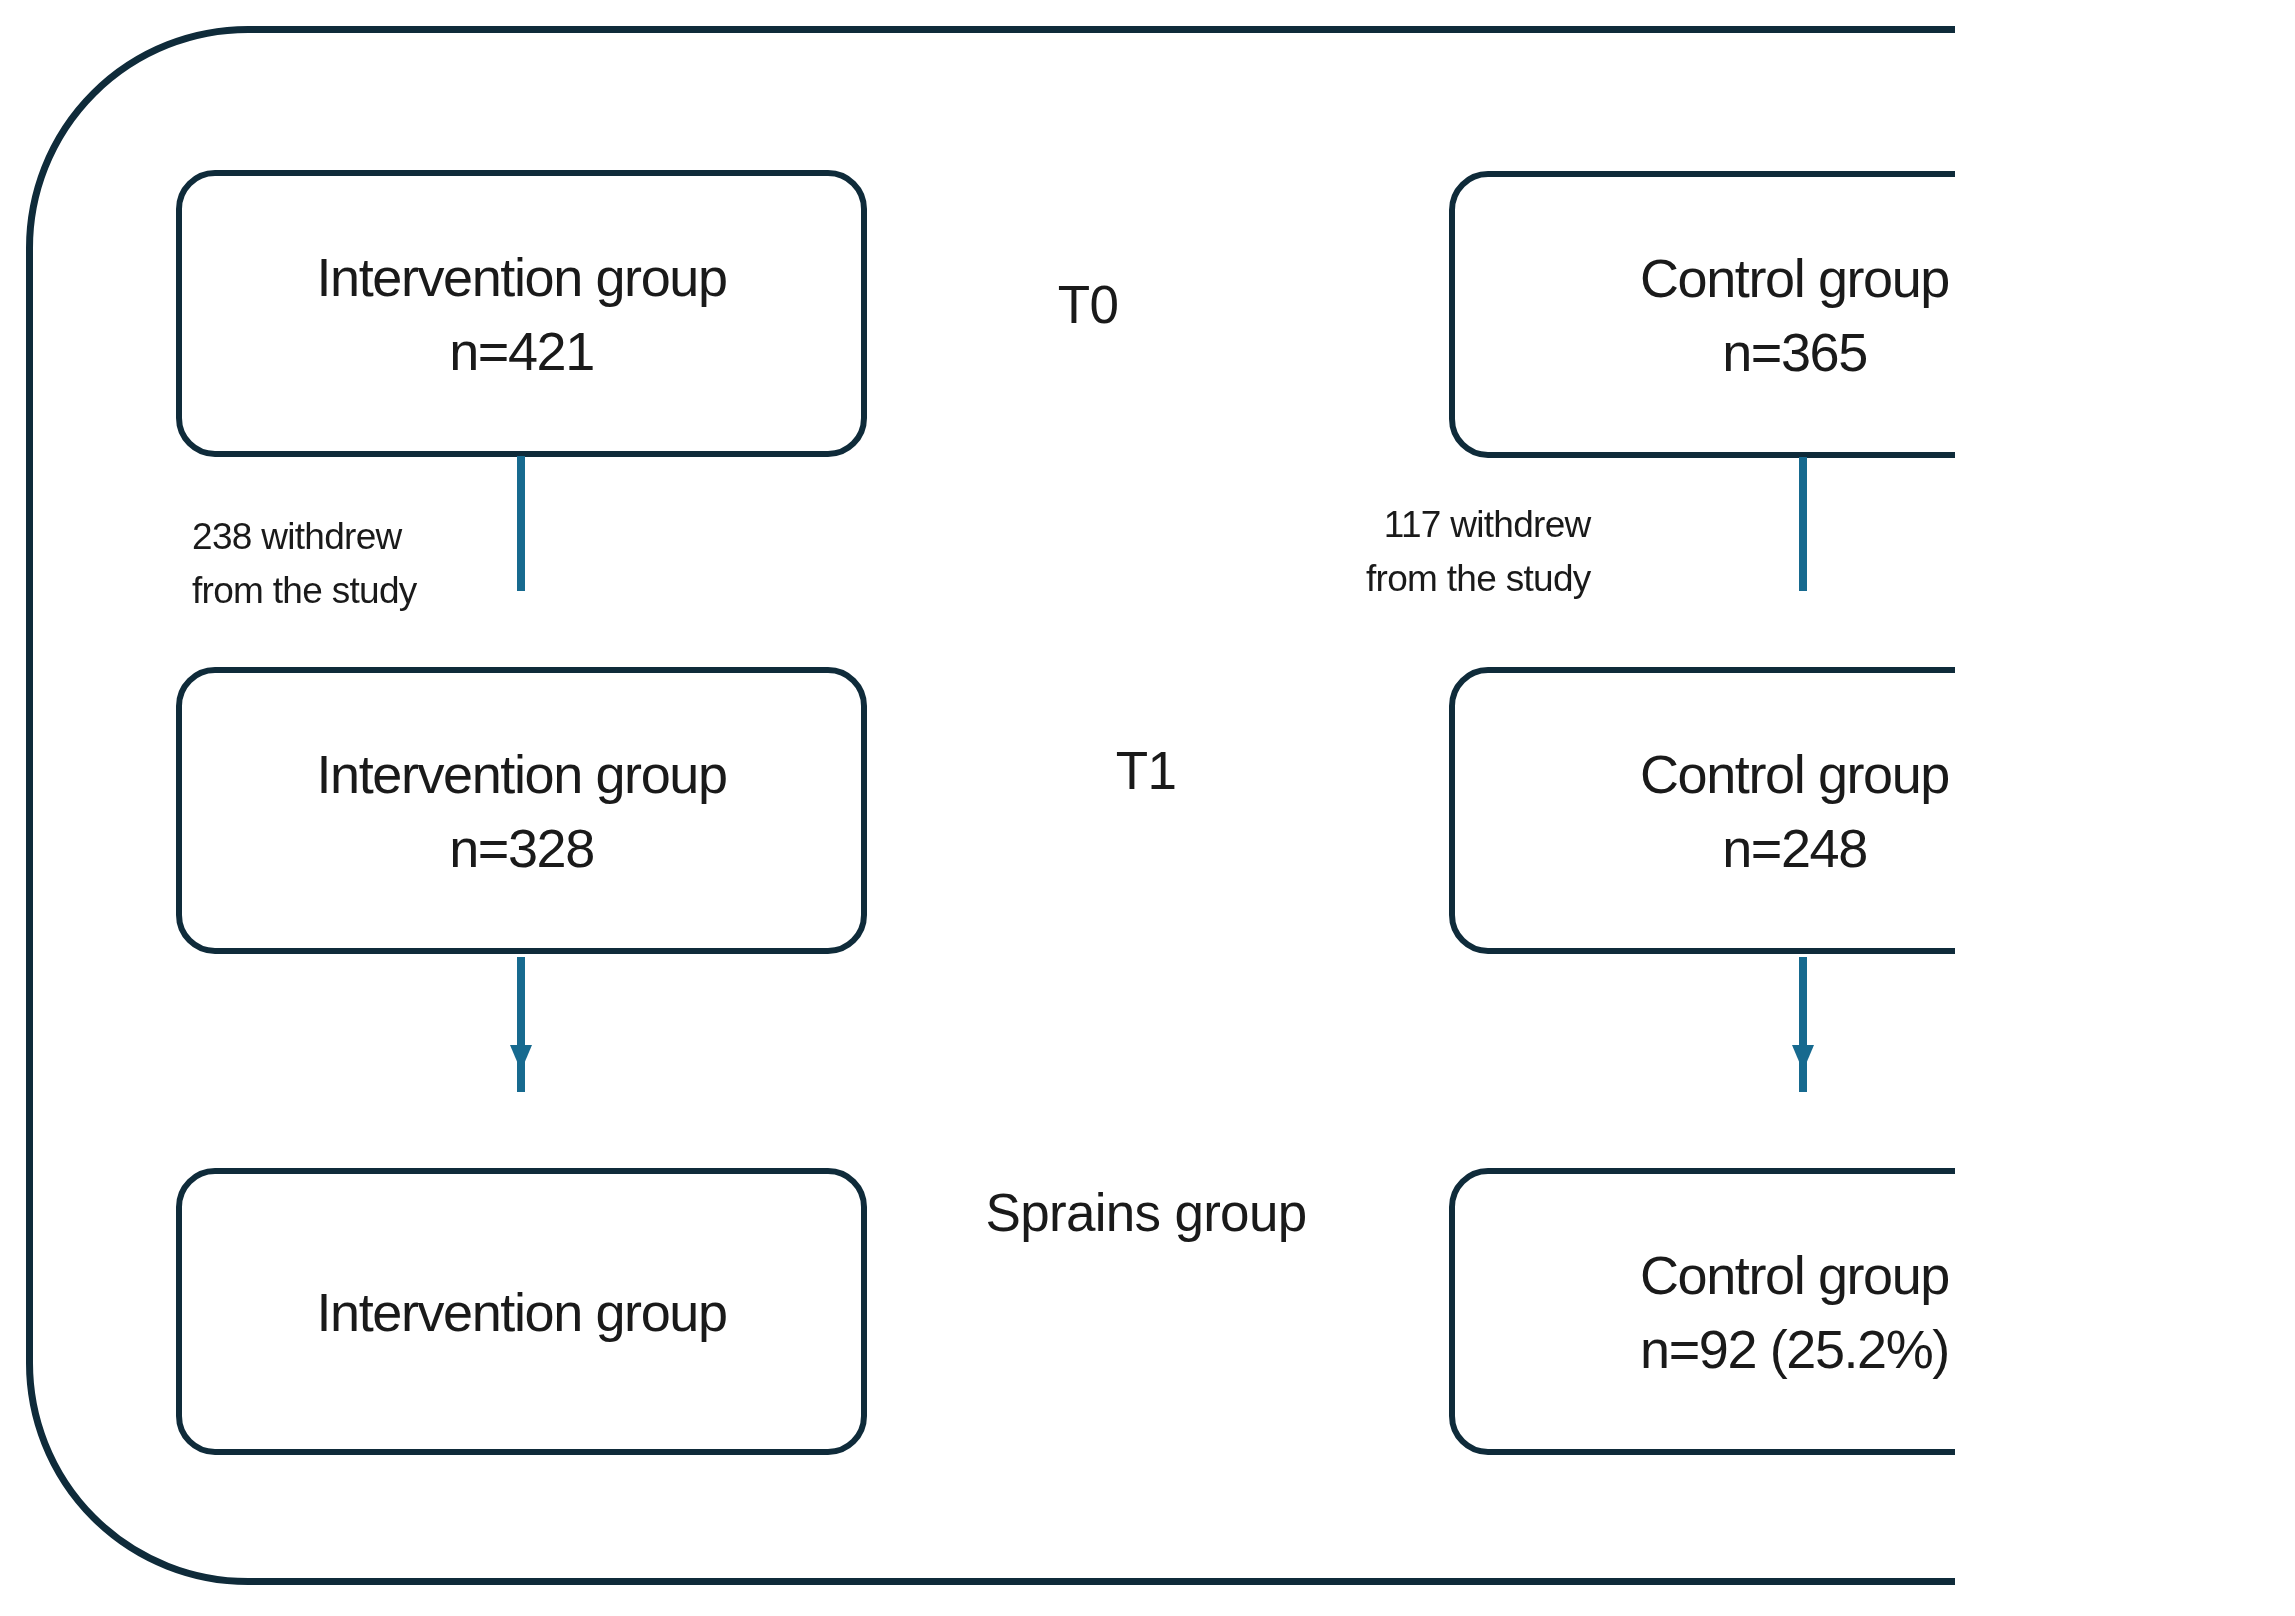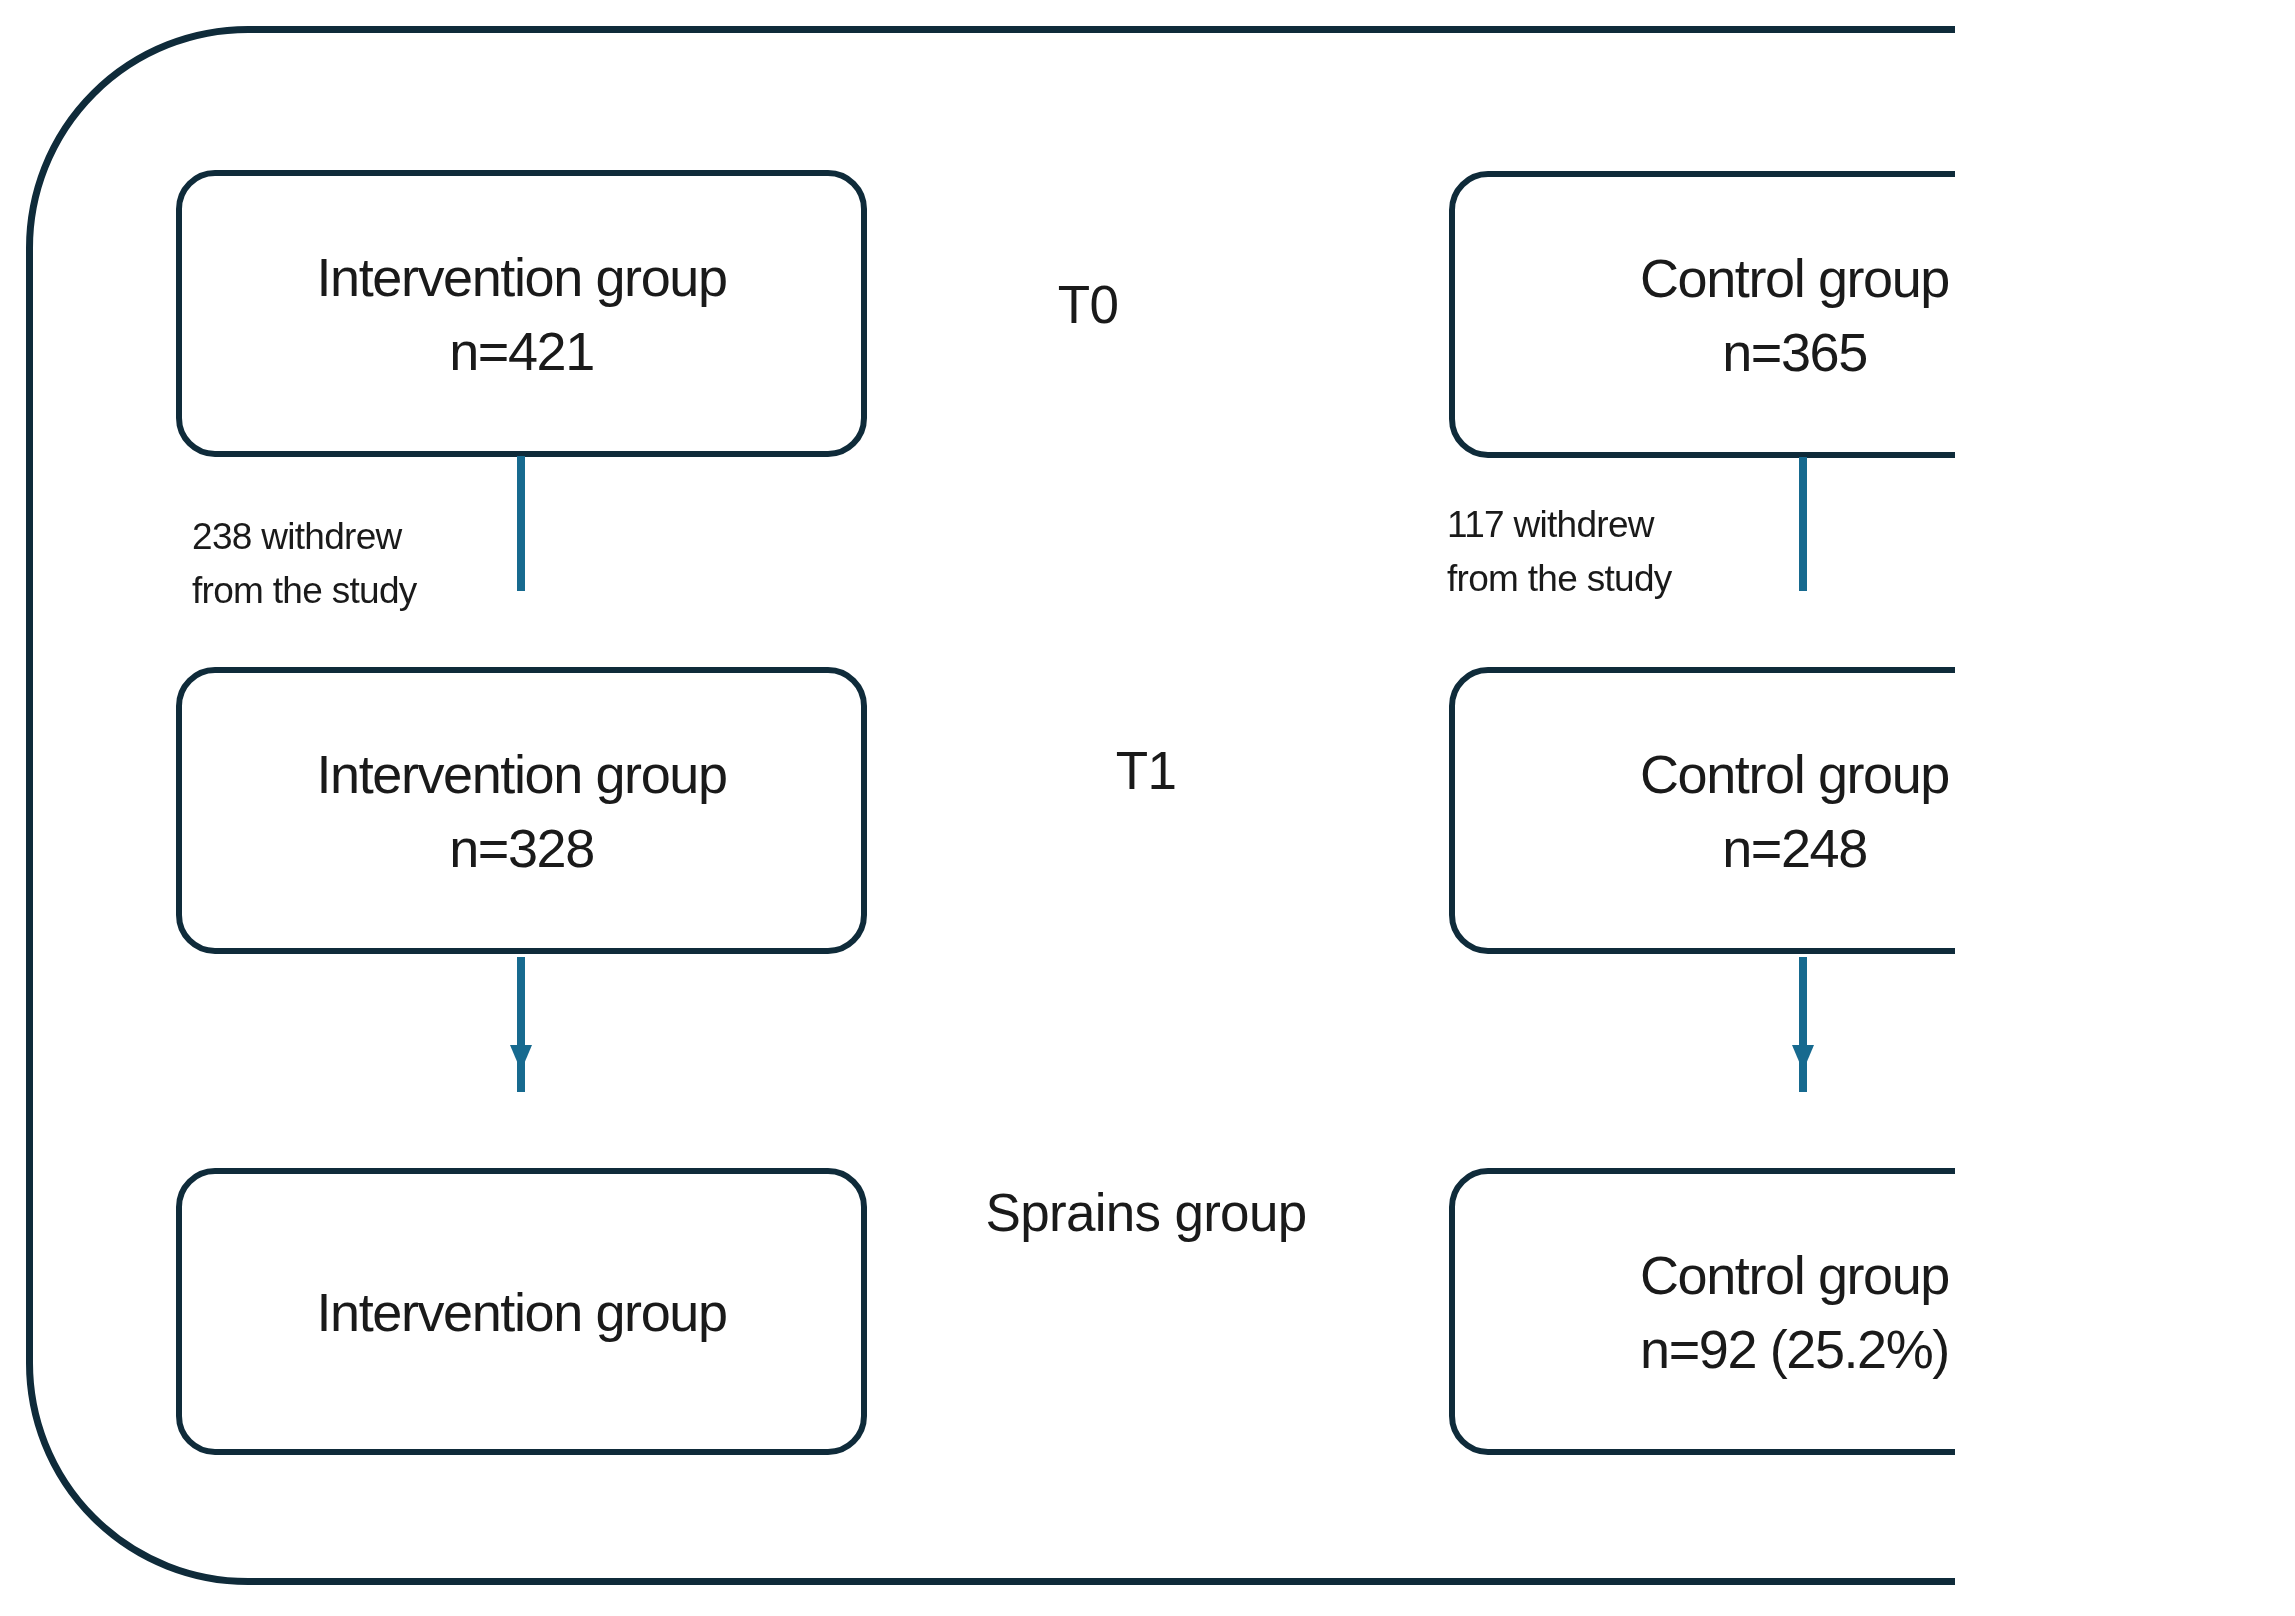--- a/index.html
+++ b/index.html
@@ -106,21 +106,21 @@
   <div class="stage-label" style="left:1088px;top:304px;">T0</div>
   <div class="flow-box box-c2 box-r1" style="top:171px;">
     <span class="box-title">Control group</span>
     <span class="box-n">n=365</span>
   </div>
 
   <div class="withdraw-label" style="left:192px;top:498px;margin-top:12px;">
     <div>238 withdrew</div>
     <div>from the study</div>
   </div>
-  <div class="withdraw-label" style="left:1447px;top:498px;">
+  <div class="withdraw-label" style="left:1366px;top:498px;text-align:right;">
     <div>117 withdrew</div>
     <div>from the study</div>
   </div>
 
   <div class="arrow" style="left:521px;top:456px;">
     <div class="shaft" style="height:135px;"></div>
     <div class="head" style="top:589px;"></div>
   </div>
   <div class="arrow" style="left:1803px;top:457px;">
     <div class="shaft" style="height:134px;"></div>

